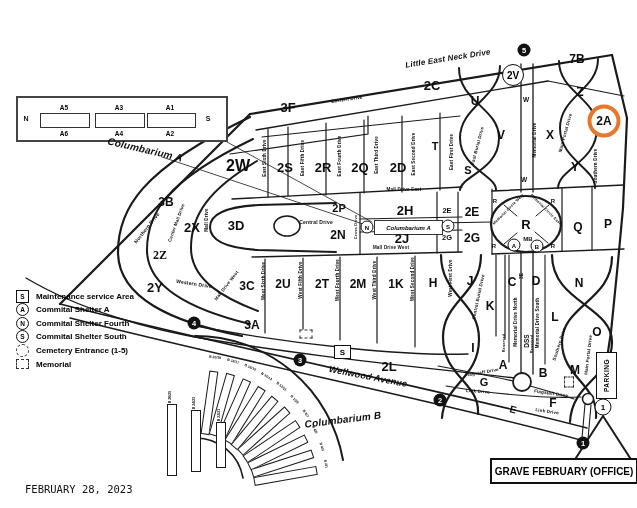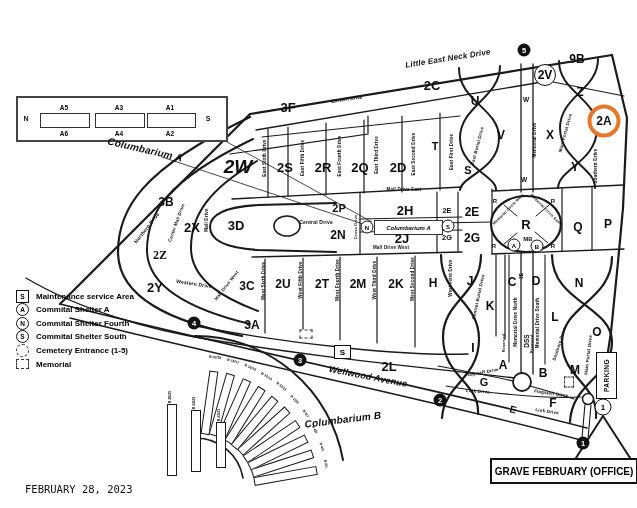--- a/index.html
+++ b/index.html
@@ -199,30 +199,30 @@
   <div id="parking-box">
     <span>PARKING</span>
   </div>
   <div id="hl-ring"></div>
   <div id="office-box">GRAVE FEBRUARY (OFFICE)</div>
   <div id="date">FEBRUARY 28, 2023</div>
 
   <div id="sections-layer">
       <span class="lbl sec" style="left: 288px; top: 107px; font-size: 13px; transform: translate(-50%, -50%) rotate(0deg);">3F</span>
       <span class="lbl sec" style="left: 432px; top: 85px; font-size: 13px; transform: translate(-50%, -50%) rotate(0deg);">2C</span>
-      <span class="lbl sec" style="left: 577px; top: 59px; font-size: 12px; transform: translate(-50%, -50%) rotate(0deg);">9B</span>
+      <span class="lbl sec" style="left: 577px; top: 59px; font-size: 12px; transform: translate(-50%, -50%) rotate(0deg);">7B</span>
       <span class="lbl sec" style="left: 580px; top: 92px; font-size: 12px; transform: translate(-50%, -50%) rotate(0deg);">Z</span>
       <span class="lbl sec" style="left: 604px; top: 121px; font-size: 12px; transform: translate(-50%, -50%) rotate(0deg);">2A</span>
       <span class="lbl sec" style="left: 475px; top: 101px; font-size: 12px; transform: translate(-50%, -50%) rotate(0deg);">U</span>
       <span class="lbl sec" style="left: 501px; top: 135px; font-size: 12px; transform: translate(-50%, -50%) rotate(0deg);">V</span>
       <span class="lbl sec" style="left: 550px; top: 135px; font-size: 12px; transform: translate(-50%, -50%) rotate(0deg);">X</span>
       <span class="lbl sec" style="left: 575px; top: 167px; font-size: 12px; transform: translate(-50%, -50%) rotate(0deg);">Y</span>
       <span class="lbl sec" style="left: 468px; top: 170px; font-size: 11px; transform: translate(-50%, -50%) rotate(0deg);">S</span>
       <span class="lbl sec" style="left: 435px; top: 146px; font-size: 11px; transform: translate(-50%, -50%) rotate(0deg);">T</span>
-      <span class="lbl sec" style="left: 238px; top: 166px; font-size: 19px; transform: translate(-50%, -50%) rotate(0deg); font-style: italic;">2W</span>
+      <span class="lbl sec" style="left: 238px; top: 166px; font-size: 16px; transform: translate(-50%, -50%) rotate(0deg);">2W</span>
       <span class="lbl sec" style="left: 285px; top: 167px; font-size: 13px; transform: translate(-50%, -50%) rotate(0deg);">2S</span>
       <span class="lbl sec" style="left: 323px; top: 167px; font-size: 13px; transform: translate(-50%, -50%) rotate(0deg);">2R</span>
       <span class="lbl sec" style="left: 360px; top: 167px; font-size: 13px; transform: translate(-50%, -50%) rotate(0deg);">2Q</span>
       <span class="lbl sec" style="left: 398px; top: 167px; font-size: 13px; transform: translate(-50%, -50%) rotate(0deg);">2D</span>
       <span class="lbl sec" style="left: 166px; top: 202px; font-size: 12px; transform: translate(-50%, -50%) rotate(0deg);">3B</span>
       <span class="lbl sec" style="left: 192px; top: 227px; font-size: 13px; transform: translate(-50%, -50%) rotate(0deg);">2X</span>
       <span class="lbl sec" style="left: 236px; top: 225px; font-size: 13px; transform: translate(-50%, -50%) rotate(0deg);">3D</span>
       <span class="lbl sec" style="left: 160px; top: 255px; font-size: 12px; transform: translate(-50%, -50%) rotate(0deg); font-family: Liberation Serif, serif;">2Z</span>
       <span class="lbl sec" style="left: 155px; top: 287px; font-size: 13px; transform: translate(-50%, -50%) rotate(0deg); text-align: center;">2Y</span>
       <span class="lbl sec" style="left: 339px; top: 208px; font-size: 11px; transform: translate(-50%, -50%) rotate(0deg);">2P</span>
@@ -233,21 +233,21 @@
       <span class="lbl sec" style="left: 402px; top: 238px; font-size: 13px; transform: translate(-50%, -50%) rotate(0deg);">2J</span>
       <span class="lbl sec" style="left: 447px; top: 238px; font-size: 7.5px; transform: translate(-50%, -50%) rotate(0deg);">2G</span>
       <span class="lbl sec" style="left: 472px; top: 238px; font-size: 12px; transform: translate(-50%, -50%) rotate(0deg);">2G</span>
       <span class="lbl sec" style="left: 526px; top: 224px; font-size: 13px; transform: translate(-50%, -50%) rotate(0deg);">R</span>
       <span class="lbl sec" style="left: 578px; top: 227px; font-size: 12px; transform: translate(-50%, -50%) rotate(0deg);">Q</span>
       <span class="lbl sec" style="left: 608px; top: 224px; font-size: 12px; transform: translate(-50%, -50%) rotate(0deg);">P</span>
       <span class="lbl sec" style="left: 247px; top: 286px; font-size: 12px; transform: translate(-50%, -50%) rotate(0deg);">3C</span>
       <span class="lbl sec" style="left: 283px; top: 284px; font-size: 12px; transform: translate(-50%, -50%) rotate(0deg);">2U</span>
       <span class="lbl sec" style="left: 322px; top: 284px; font-size: 12px; transform: translate(-50%, -50%) rotate(0deg);">2T</span>
       <span class="lbl sec" style="left: 358px; top: 284px; font-size: 12px; transform: translate(-50%, -50%) rotate(0deg);">2M</span>
-      <span class="lbl sec" style="left: 396px; top: 284px; font-size: 12px; transform: translate(-50%, -50%) rotate(0deg);">2K</span>
+      <span class="lbl sec" style="left: 396px; top: 284px; font-size: 12px; transform: translate(-50%, -50%) rotate(0deg);">1K</span>
       <span class="lbl sec" style="left: 433px; top: 283px; font-size: 12px; transform: translate(-50%, -50%) rotate(0deg);">H</span>
       <span class="lbl sec" style="left: 470px; top: 281px; font-size: 12px; transform: translate(-50%, -50%) rotate(0deg);">J</span>
       <span class="lbl sec" style="left: 490px; top: 306px; font-size: 12px; transform: translate(-50%, -50%) rotate(0deg);">K</span>
       <span class="lbl sec" style="left: 512px; top: 282px; font-size: 12px; transform: translate(-50%, -50%) rotate(0deg);">C</span>
       <span class="lbl sec" style="left: 536px; top: 281px; font-size: 12px; transform: translate(-50%, -50%) rotate(0deg);">D</span>
       <span class="lbl sec" style="left: 579px; top: 283px; font-size: 12px; transform: translate(-50%, -50%) rotate(0deg);">N</span>
       <span class="lbl sec" style="left: 555px; top: 317px; font-size: 12px; transform: translate(-50%, -50%) rotate(0deg);">L</span>
       <span class="lbl sec" style="left: 597px; top: 332px; font-size: 12px; transform: translate(-50%, -50%) rotate(0deg);">O</span>
       <span class="lbl sec" style="left: 473px; top: 348px; font-size: 12px; transform: translate(-50%, -50%) rotate(0deg);">I</span>
       <span class="lbl sec" style="left: 503px; top: 365px; font-size: 12px; transform: translate(-50%, -50%) rotate(0deg);">A</span>
@@ -314,21 +314,21 @@
       <span class="lbl " style="left: 528px; top: 239px; font-size: 6px; transform: translate(-50%, -50%) rotate(0deg);">MB</span>
       <span class="lbl " style="left: 521px; top: 276px; font-size: 5px; transform: translate(-50%, -50%) rotate(-90deg);">3E</span>
       <span class="lbl " style="left: 527px; top: 341px; font-size: 6.5px; transform: translate(-50%, -50%) rotate(-90deg);">DSS</span>
     </div>
   <div id="badges-layer">
       <div class="badge" style="left: 583px; top: 443px; height: 13px; width: 13px; font-size: 7.5px;">1</div>
       <div class="badge" style="left: 440px; top: 400px; height: 13px; width: 13px; font-size: 7.5px;">2</div>
       <div class="badge" style="left: 300px; top: 360px; height: 13px; width: 13px; font-size: 7.5px;">3</div>
       <div class="badge" style="left: 194px; top: 323px; height: 13px; width: 13px; font-size: 7.5px;">4</div>
       <div class="badge" style="left: 524px; top: 50px; height: 13px; width: 13px; font-size: 7.5px;">5</div>
-      <div class="obadge" style="left: 545px; top: 75px; height: 20px; width: 20px; font-size: 12px;">2V</div>
+      <div class="obadge" style="left: 513px; top: 75px; height: 20px; width: 20px; font-size: 10px;">2V</div>
       <div class="obadge" style="left: 603px; top: 407px; height: 15px; width: 15px; font-size: 8px;">1</div>
       <div class="obadge" style="left: 367px; top: 227px; height: 11px; width: 11px; font-size: 6px;">N</div>
       <div class="obadge" style="left: 448px; top: 226px; height: 11px; width: 11px; font-size: 6px;">S</div>
       <div class="obadge" style="left: 514px; top: 245px; height: 11px; width: 11px; font-size: 6px;">A</div>
       <div class="obadge" style="left: 537px; top: 246px; height: 11px; width: 11px; font-size: 6px;">B</div>
       <div class="ricon" style="left: 306px; top: 334px; width: 11px; height: 7px;"></div>
       <div class="ricon" style="left: 569px; top: 382px; width: 8px; height: 9px;"></div>
     </div>
   <div id="fan-layer">
       <div class="fanbar" style="left: 205.072px; top: 429.564px; width: 62px; height: 7px; transform-origin: 0px 50%; transform: rotate(-82deg);"></div>

